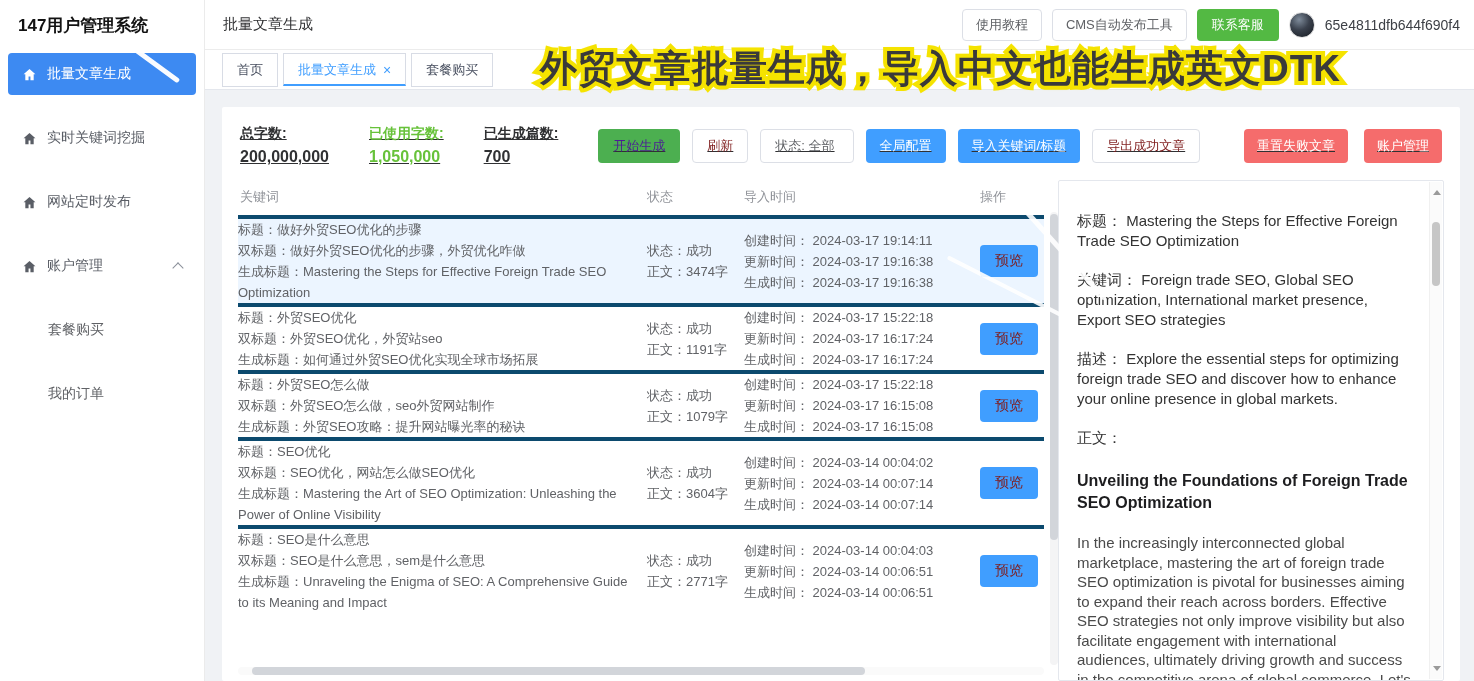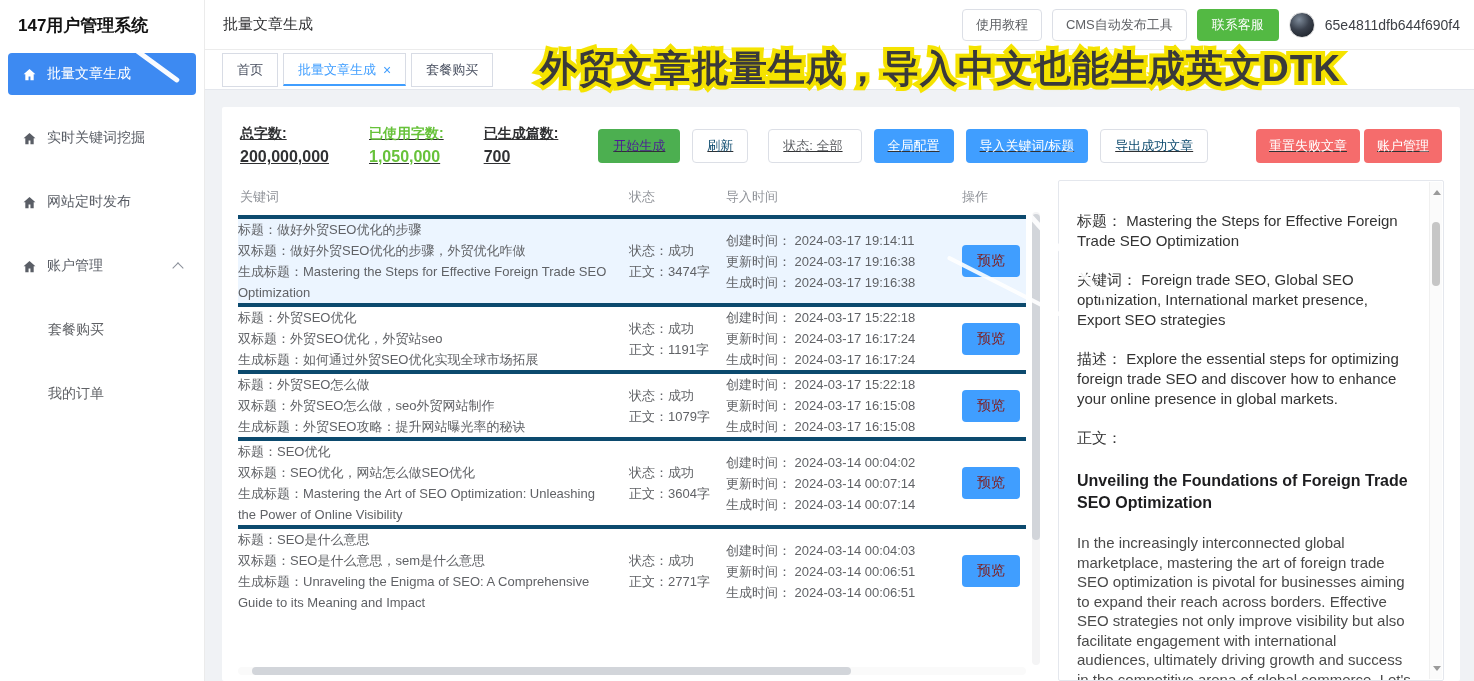--- a/index.html
+++ b/index.html
@@ -52,27 +52,27 @@
   .card { background:#fff; height:100%; border-radius:2px; padding:14px 16px 0 16px;
           display:flex; flex-direction:column; min-height:0; }
 
   .stats-row { flex:none; display:flex; align-items:center; padding:4px 2px 14px 2px;text-decoration:underline; }
   .stat { margin-right:40px; }
   .stat .s-label { font-size:14px; font-weight:700; color:#303133; margin-bottom:5px; white-space:nowrap; }
   .stat .s-value { font-size:16px; font-weight:700; color:#303133; white-space:nowrap; }
   .stat.green .s-label, .stat.green .s-value { color:#67c23a; }
   .btn { font-size:13px; border-radius:4px; cursor:pointer; white-space:nowrap; }
   .btn-start { background:#4caf50; color:#4c1d95; border:none; padding:8px 15px; margin-right:12px; }
-  .btn-plain { background:#fff; color:#0c4a6e; border:1px solid #dcdfe6; padding:7px 14px; margin-right:20px; }
+  .btn-plain { background:#fff; color:#7f1d1d; border:1px solid #dcdfe6; padding:7px 14px; margin-right:12px; }
   .select-box { background:#fff; color:#606266; border:1px solid #dcdfe6; padding:7px 18px 7px 14px; margin-right:12px; }
   .btn-blue { background:#409eff; color:#fff; border:none; padding:8px 14px; margin-right:12px; }
-  .right-actions { margin-left:auto; display:flex; gap:4px; }
+  .right-actions { margin-left:auto; display:flex; gap:16px; }
   .btn-danger { background:#f56c6c; color:#fff; border:none; padding:8px 13px; }
 
-  .content-row { flex:1; min-height:0; display:flex; gap:18px; position:relative; }
+  .content-row { flex:1; min-height:0; display:flex; position:relative; }
 
   
   .table-pane { flex:1; min-width:0; display:flex; flex-direction:column; position:relative; padding-right:14px; }
   .thead { flex:none; display:flex; font-size:13px; color:#909399; padding:8px 0 9px 2px; }
   .c-kw { flex:1; min-width:0; padding-right:14px; }
   .c-status { width:97px; flex:none; }
   .c-time { width:236px; flex:none; }
   .c-action { width:64px; flex:none; }
   .trow { display:flex; align-items:center; padding:0 0; border-top:4px solid #0c4a6e;
           font-size:13px; color:#606266; }

